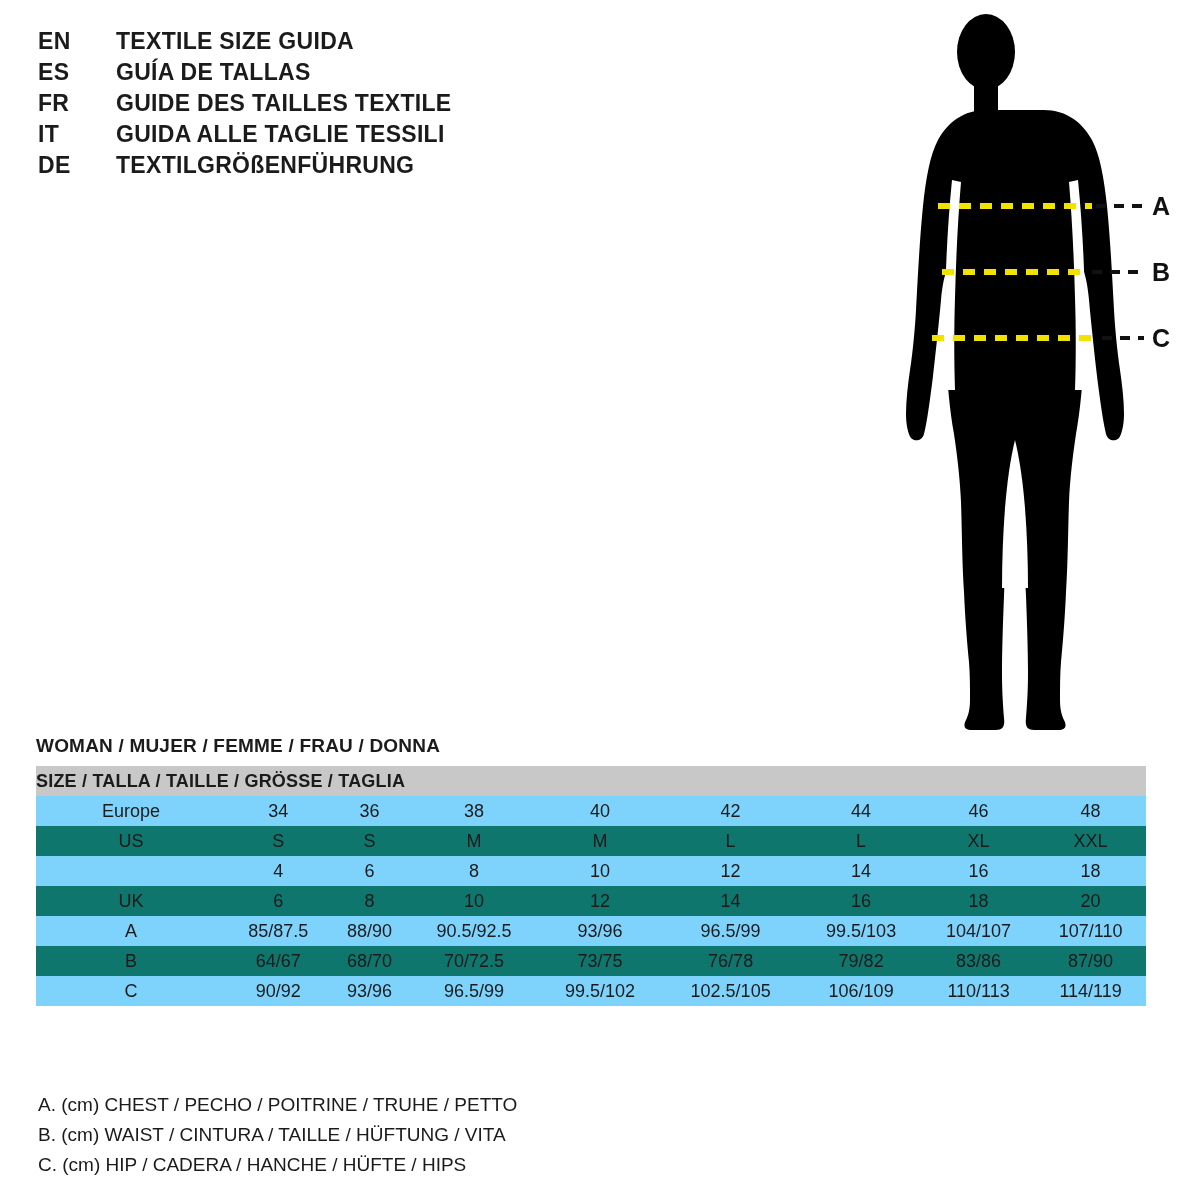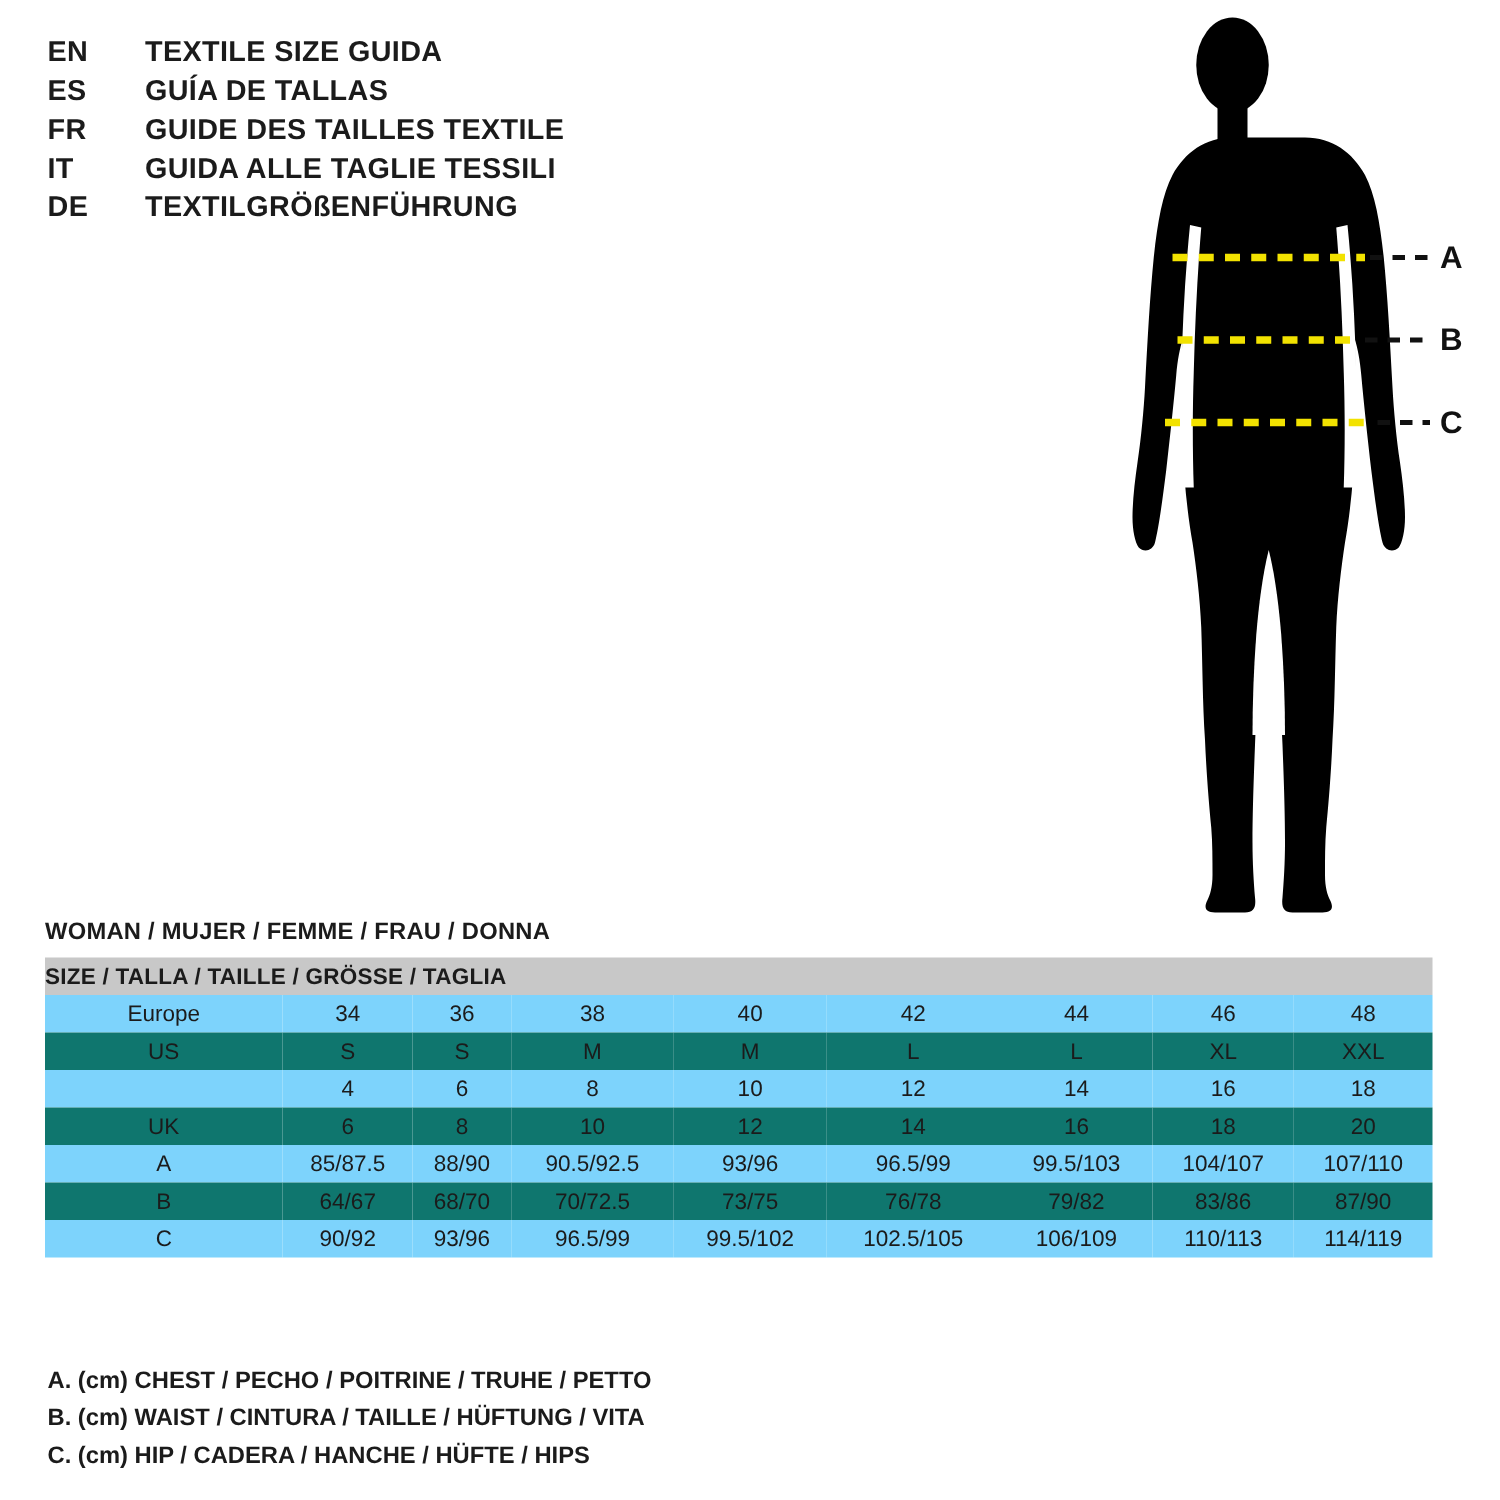--- a/index.html
+++ b/index.html
@@ -108,21 +108,20 @@
     background: #0f766e;
   }
 
   
   #legend {
     position: absolute;
     left: 38px;
     top: 1090px;
     font-size: 19px;
     color: #1b1b1b;
-    font-weight: bold;
   }
   .legend-line {
     height: 30px;
     line-height: 30px;
     white-space: nowrap;
   }
 </style>
 </head>
 <body>
 

